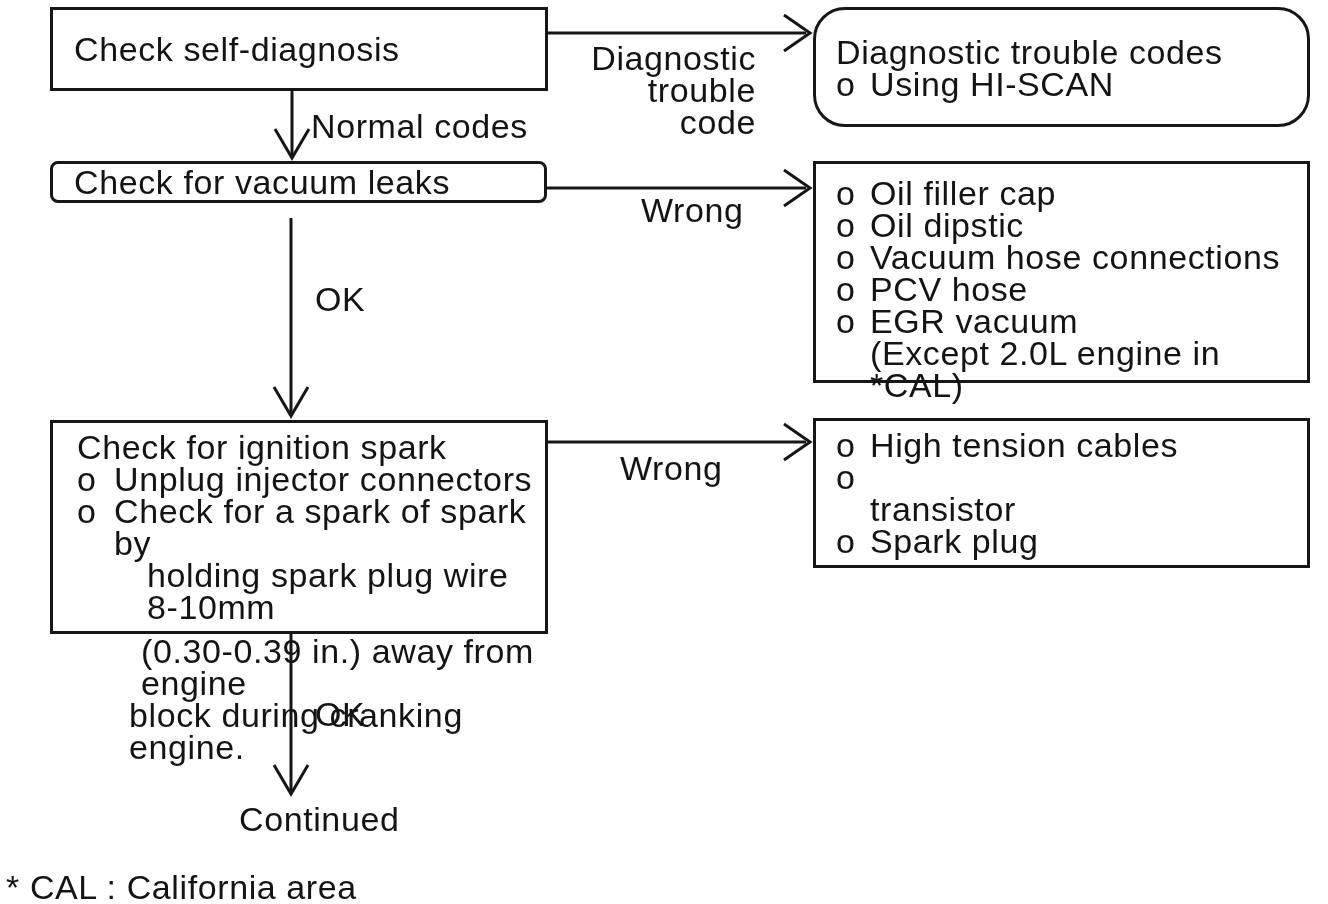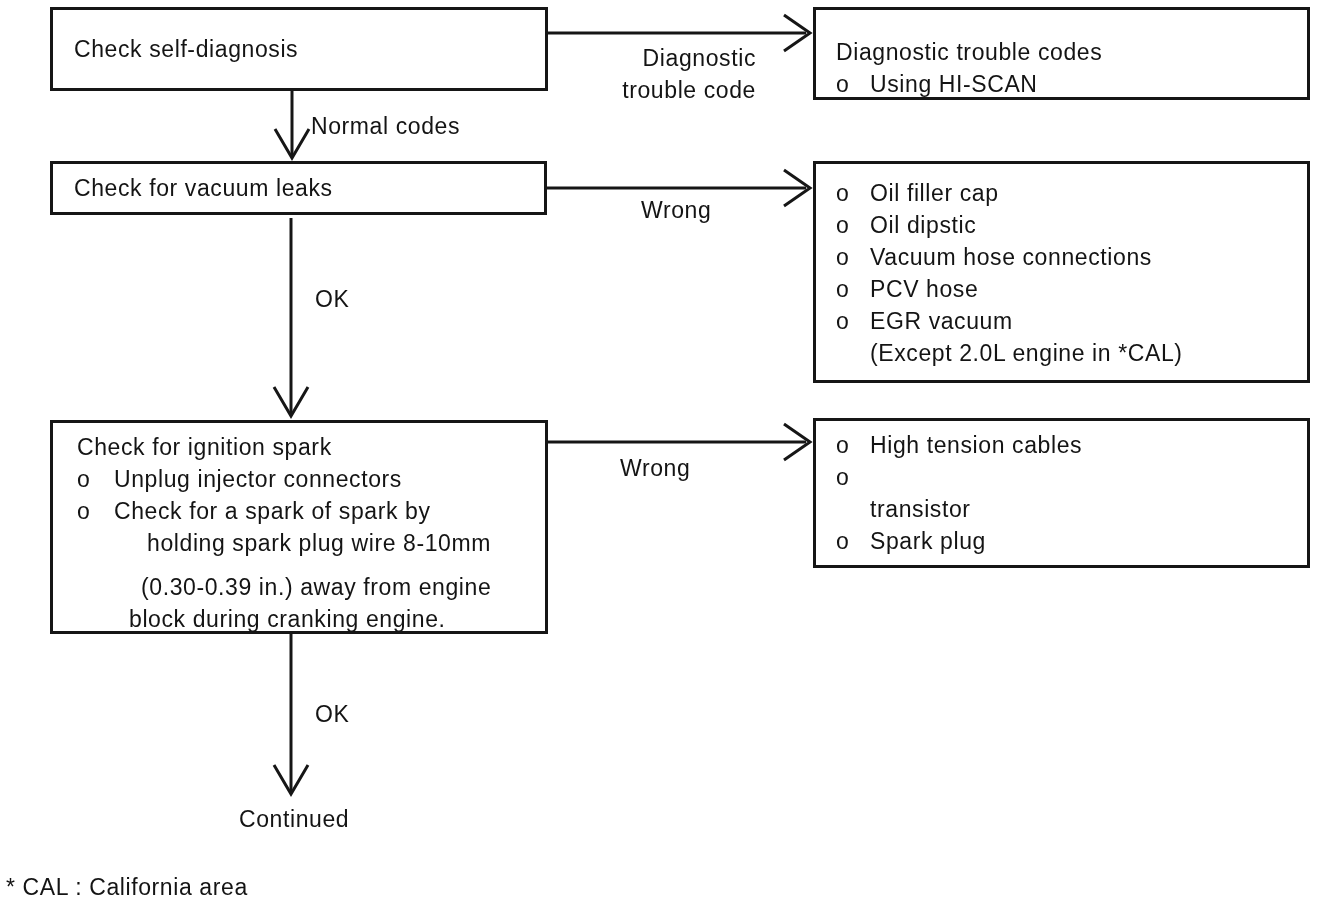--- a/index.html
+++ b/index.html
@@ -4,21 +4,21 @@
 <style>
   * { box-sizing: border-box; }
   html, body { margin: 0; padding: 0; background: #ffffff; }
   .canvas {
     position: relative;
     width: 1328px;
     height: 904px;
     background: #ffffff;
     color: #141414;
     font-family: "Liberation Sans", sans-serif;
-    font-size: 23px;
+    font-size: 34px;
     letter-spacing: 0.6px;
     line-height: 32px;
     overflow: hidden;
   }
   .arrows {
     position: absolute;
     left: 0; top: 0;
     width: 1328px; height: 904px;
     pointer-events: none;
   }
@@ -27,23 +27,23 @@
     stroke-width: 3;
     fill: none;
   }
   .box {
     position: absolute;
     border: 3px solid #161616;
     background: #ffffff;
   }
   .vcenter { display: flex; align-items: center; }
   .b-self { left: 50px;  top: 7px;   width: 498px; height: 84px;  padding-left: 21px; }
-  .b-vac  { left: 50px;  top: 161px; width: 497px; height: 54px;  padding-left: 21px; }
+  .b-vac  { left: 50px;  top: 161px; width: 497px; height: 42px;  padding-left: 21px; border-radius: 8px; }
   .b-ign  { left: 50px;  top: 420px; width: 498px; height: 214px; padding: 8px 6px 0 24px; }
-  .b-dtc  { left: 813px; top: 7px;   width: 497px; height: 93px; padding: 26px 6px 0 20px; }
+  .b-dtc  { left: 813px; top: 7px;   width: 497px; height: 120px; padding: 26px 6px 0 20px; border-radius: 32px; }
   .b-vc   { left: 813px; top: 161px; width: 497px; height: 222px; padding: 13px 6px 0 20px; }
   .b-ic   { left: 813px; top: 418px; width: 497px; height: 150px; padding: 8px 6px 0 20px; }
   .row { display: flex; }
   .blt { flex: 0 0 34px; }
   .b-ign .blt { flex: 0 0 37px; }
   .cont-a { padding-left: 70px; }
   .cont-b { padding-left: 64px; margin-top: 12px; }
   .cont-c { padding-left: 52px; }
   .cont-t { padding-left: 34px; }
   .lbl { position: absolute; white-space: nowrap; }

